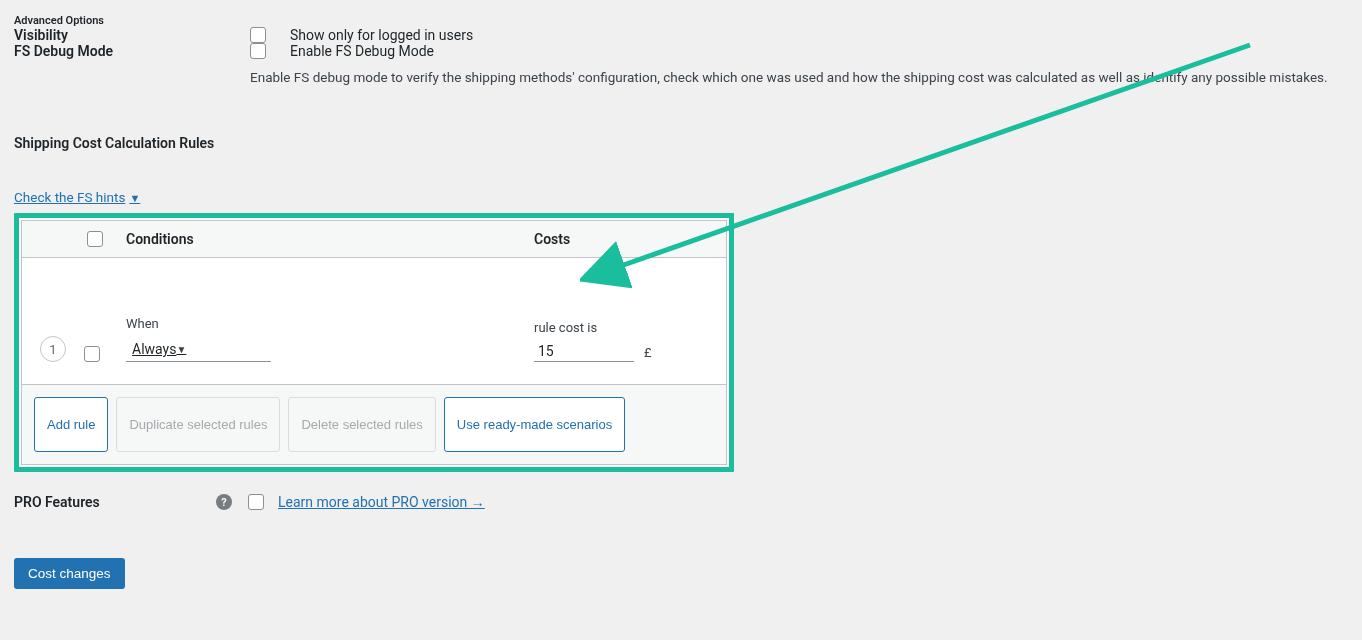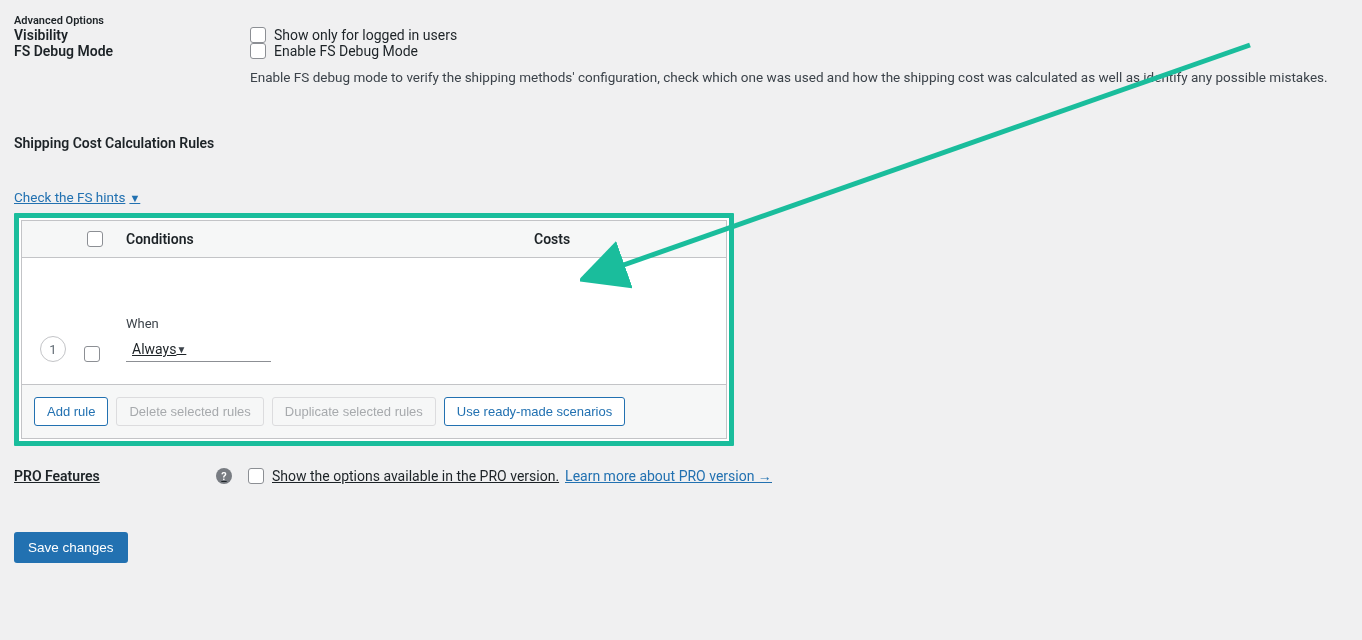--- a/index.html
+++ b/index.html
@@ -28,21 +28,21 @@
   font-size: 14px;
   color: #1d2327;
   padding-top: 0;
 }
 .form-field {
   flex: 1;
 }
 .checkbox-line {
   display: flex;
   align-items: center;
-  gap: 8px;
+  gap: 24px;
 }
 .checkbox {
   width: 16px;
   height: 16px;
   border: 1px solid #8c8f94;
   border-radius: 3px;
   background: #fff;
   cursor: pointer;
   display: inline-block;
 }
@@ -127,39 +127,39 @@
   border-bottom: 1px solid #8c8f94;
   width: 100px;
   padding: 2px 4px;
 }
 .currency { font-size: 13px; color: #3c434a; padding-bottom:2px; }
 .rules-footer {
   display: flex; gap: 8px; padding: 12px;
   background: #f6f7f7;
 }
 .btn {
-  padding: 6px 12px;
+  padding: 19px 12px;
   border-radius: 3px;
   font-size: 13px;
   cursor: pointer;
   border: 1px solid transparent;
   background: #f6f7f7;
 }
 .btn-outline-blue {
   color: #2271b1;
   border-color: #2271b1;
   background: #fff;
 }
 .btn-disabled {
   color: #a7aaad;
   border: 1px solid #dcdcde;
   background: #f6f7f7;
   cursor: default;
 }
-.pro-row { display:flex; align-items:center; margin-top: 22px; text-decoration: underline; }
+.pro-row { display:flex; align-items:center; margin-top: 22px; }
 .pro-label { width: 202px; font-weight: 600; font-size: 14px; }
 .help-icon {
   width: 16px; height: 16px; border-radius: 50%;
   background: #787c82; color: #fff;
   display:flex; align-items:center; justify-content:center;
   font-size: 11px; font-weight: 600;
   margin-right: 16px;
 }
 .save-btn {
   margin-top: 48px;
@@ -231,41 +231,47 @@
     <div class="rule-check-cell">
       <span class="checkbox"></span>
     </div>
     <div class="condition-col">
       <div class="field-label">When</div>
       <div class="select-like">
         <span>Always</span>
         <span class="select-arrow">▼</span>
       </div>
     </div>
+    <div class="cost-col">
+      <div class="field-label">rule cost is</div>
+      <div class="cost-field">
+        <div class="cost-underline">15</div>
+        <div class="currency">£</div>
+      </div>
+    </div>
   </div>
 
   <div class="rules-footer">
     <button class="btn btn-outline-blue">Add rule</button>
+    <button class="btn btn-disabled">Duplicate selected rules</button>
     <button class="btn btn-disabled">Delete selected rules</button>
-    <button class="btn btn-disabled">Duplicate selected rules</button>
     <button class="btn btn-outline-blue">Use ready-made scenarios</button>
   </div>
   </div>
 </div>
 
 <div class="pro-row">
   <div class="pro-label">PRO Features</div>
   <div class="help-icon">?</div>
   <span class="checkbox" style="margin-right:8px;"></span>
-  <span>Show the options available in the PRO version.</span>
   <span style="width:6px;"></span>
   <a class="link">Learn more about PRO version →</a>
 </div>
 
-<button class="save-btn">Save changes</button>
+<button class="save-btn">Cost changes</button>
 
 <svg class="arrow-overlay" width="700" height="270">
   <defs>
     <marker id="arrowhead" markerWidth="10" markerHeight="10" refX="2" refY="5" orient="auto">
       <polygon points="0 0, 10 5, 0 10" fill="#1abd9c"></polygon>
     </marker>
   </defs>
   <line x1="670" y1="15" x2="35" y2="238" stroke="#1abd9c" stroke-width="5" marker-end="url(#arrowhead)"></line>
 </svg>
 

